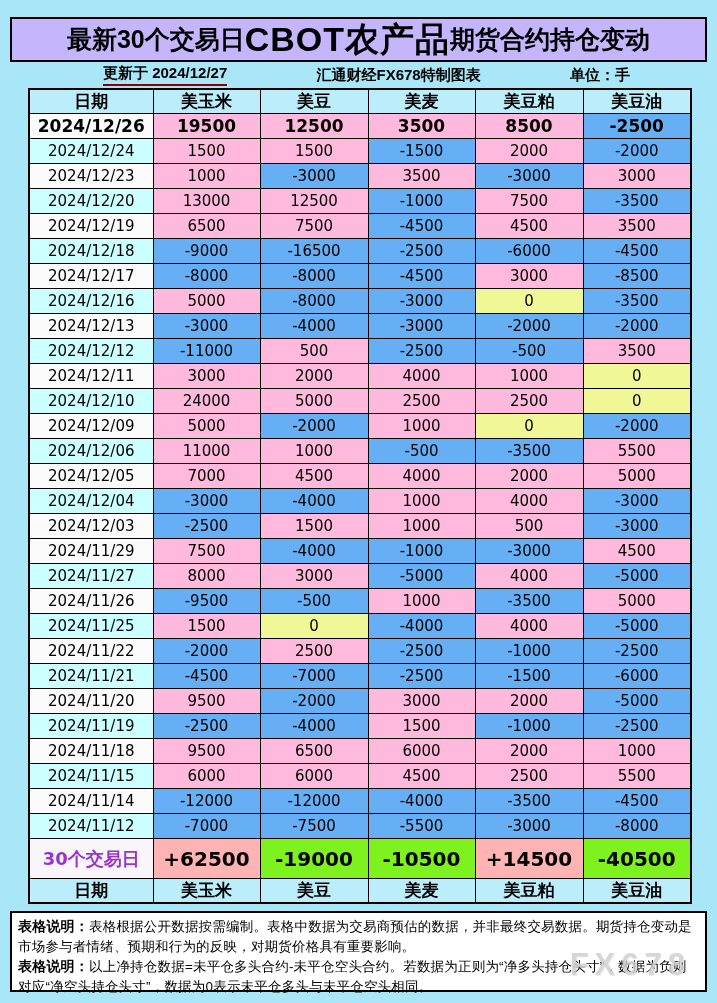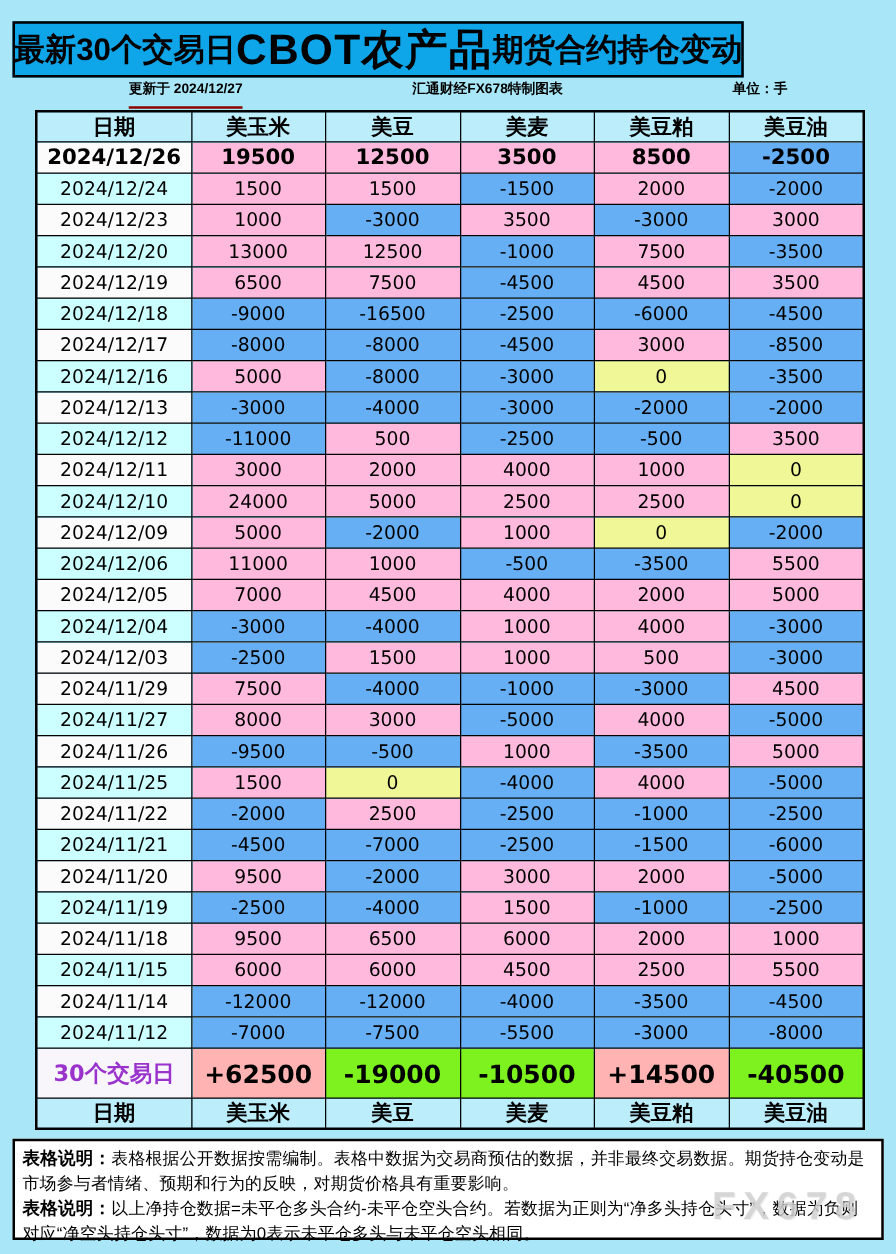--- a/index.html
+++ b/index.html
@@ -5,31 +5,31 @@
   * { box-sizing: border-box; margin: 0; padding: 0; }
   html,body { width: 717px; height: 1003px; }
   body {
     background: #A9E7F8;
     font-family: "Liberation Sans", "DejaVu Sans", sans-serif;
     color: #000;
     overflow: hidden;
     position: relative;
   }
   .title-box {
-    position: absolute; left: 10px; top: 17px; width: 585px; height: 45px;
-    background: #0ea5e9; border: 2px solid #000;
+    position: absolute; left: 10px; top: 17px; width: 697px; height: 45px;
+    background: #c4b5fd; border: 2px solid #000;
     display: flex; align-items: center; justify-content: center;
     white-space: nowrap;
   }
   .title-box .t-small { font-size: 25px; font-weight: bold; }
   .title-box .t-big   { font-size: 34px; font-weight: bold; letter-spacing: 1px; text-align: center; }
   .subtitle {
     position: absolute; left: 28px; top: 63px; width: 662px; height: 24px;
-    display: flex; justify-content: space-between;
-    font-size: 11px; font-weight: bold;
+    display: flex; align-items: center; justify-content: space-between;
+    font-size: 15px; font-weight: bold;
     padding: 0 60px 0 75px;
   }
   .subtitle .updated { border-bottom: 2px solid #8B0000; padding-bottom: 1px; }
   table.data {
     position: absolute; left: 28px; top: 88px; width: 662px;
     border-collapse: collapse; table-layout: fixed;
     border: 2px solid #000;
   }
   table.data td, table.data th {
     border: 1px solid #000; text-align: center; vertical-align: middle;

